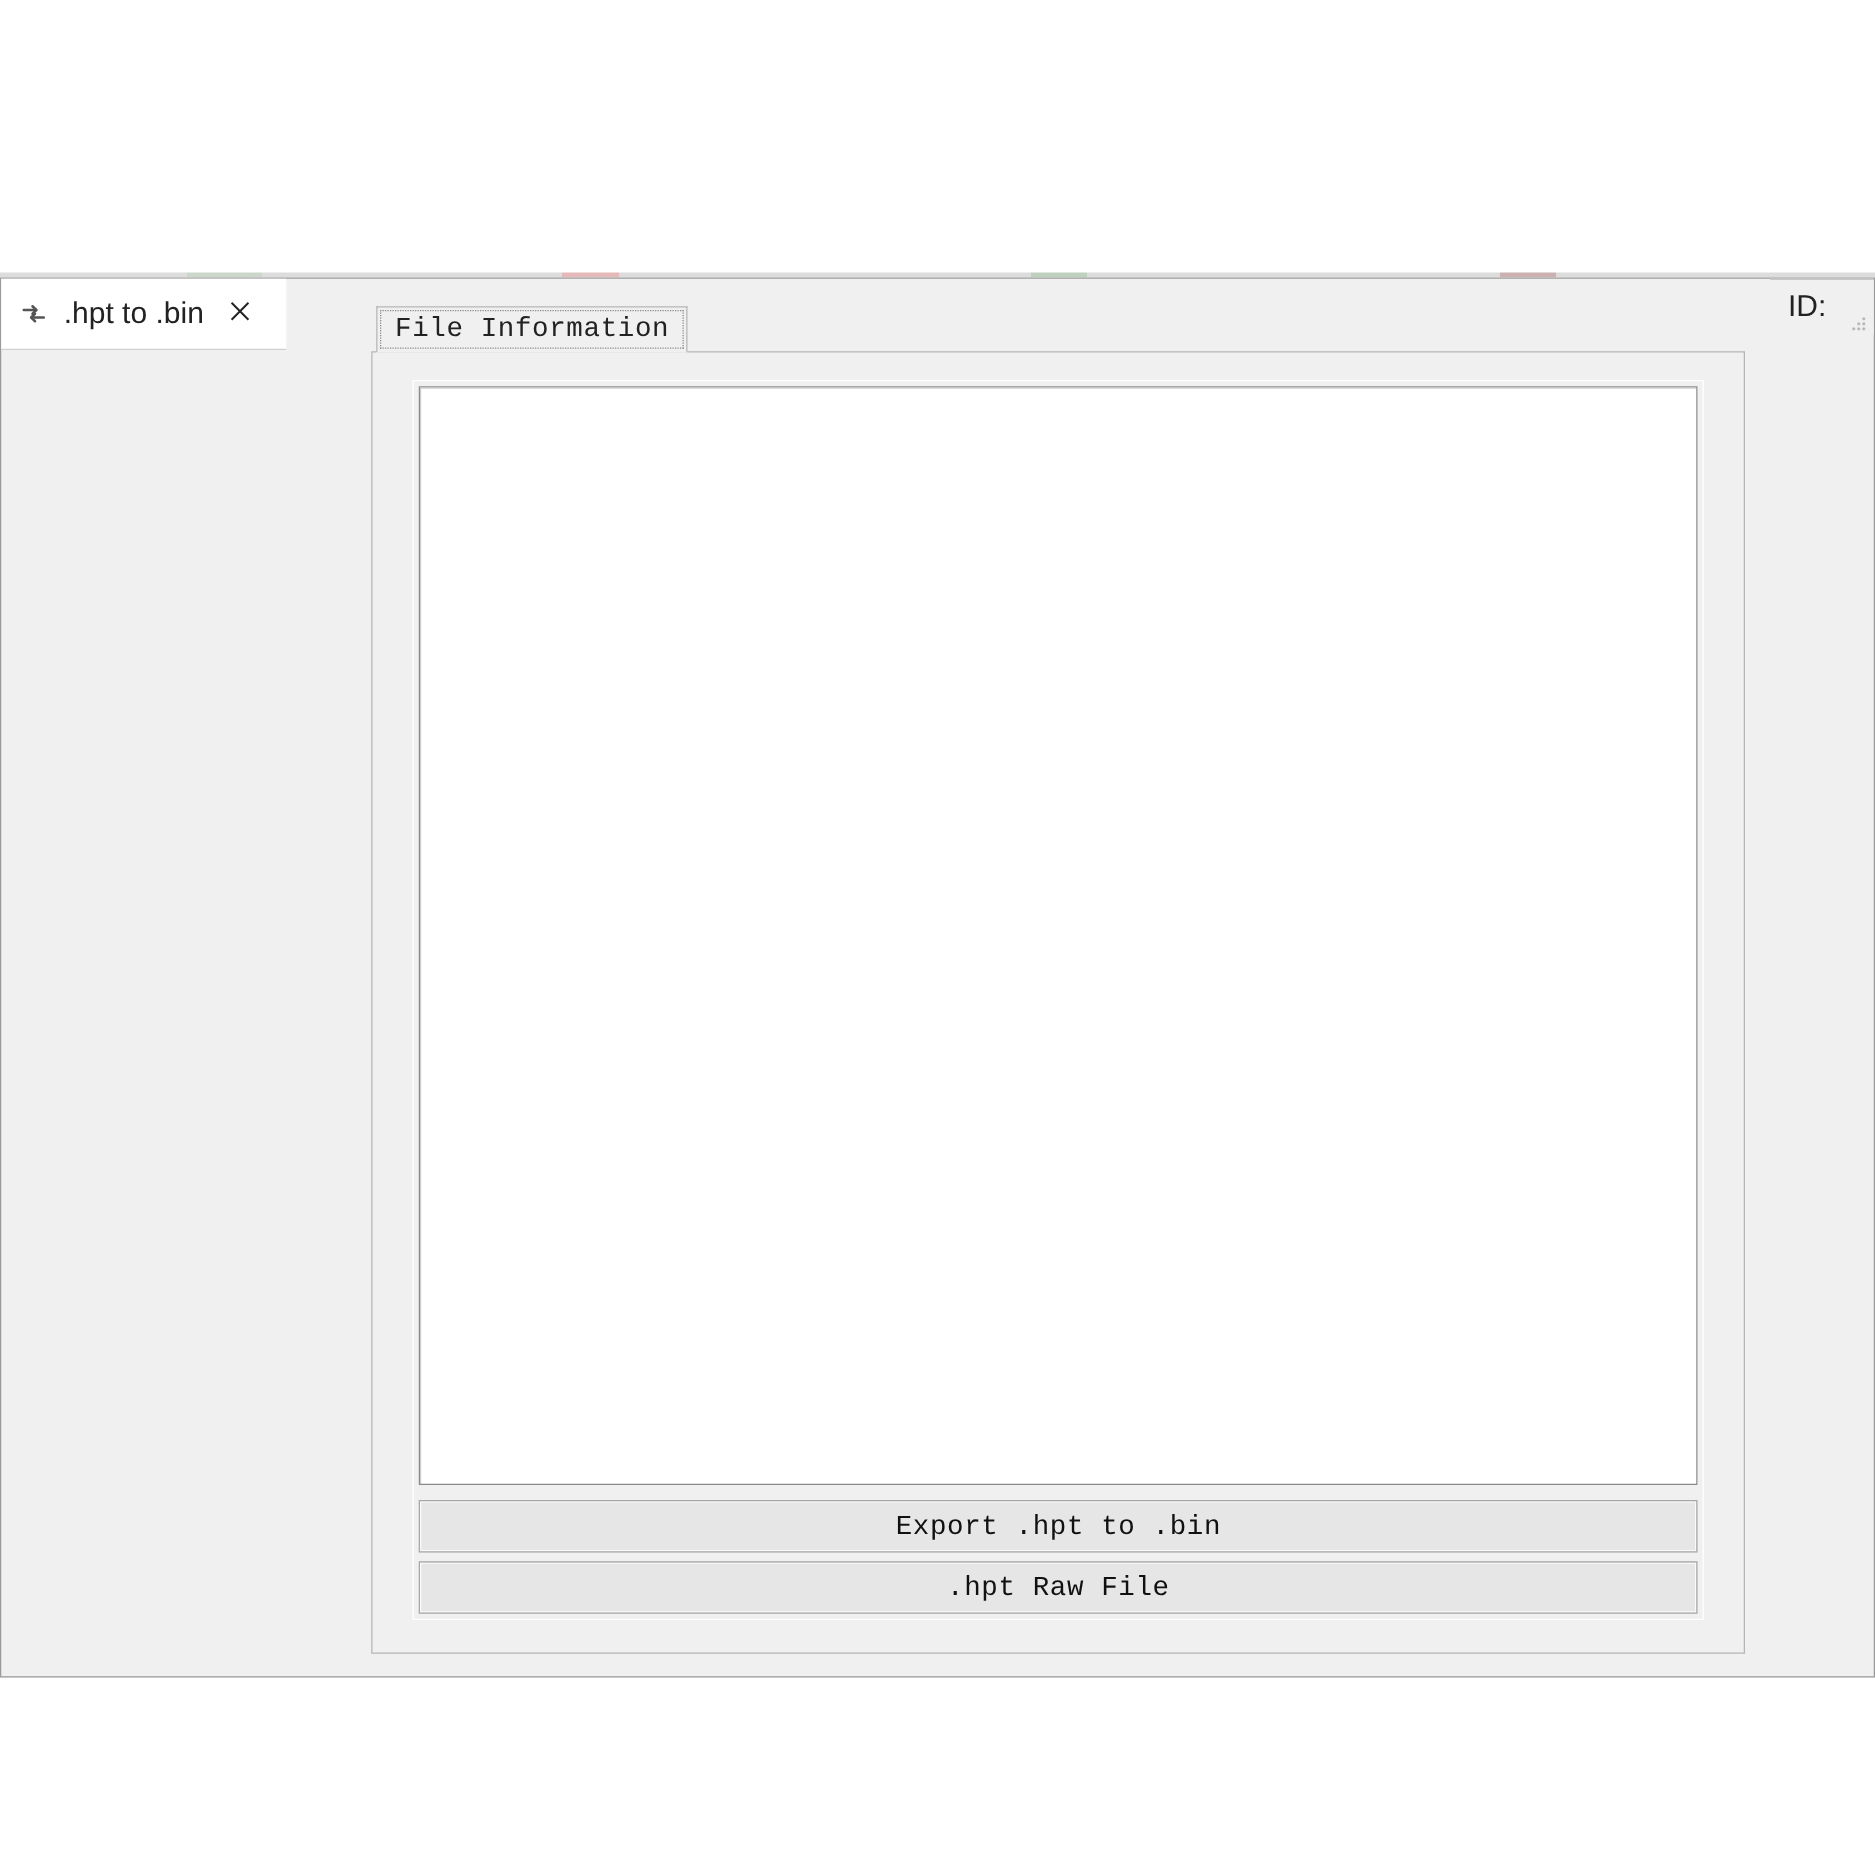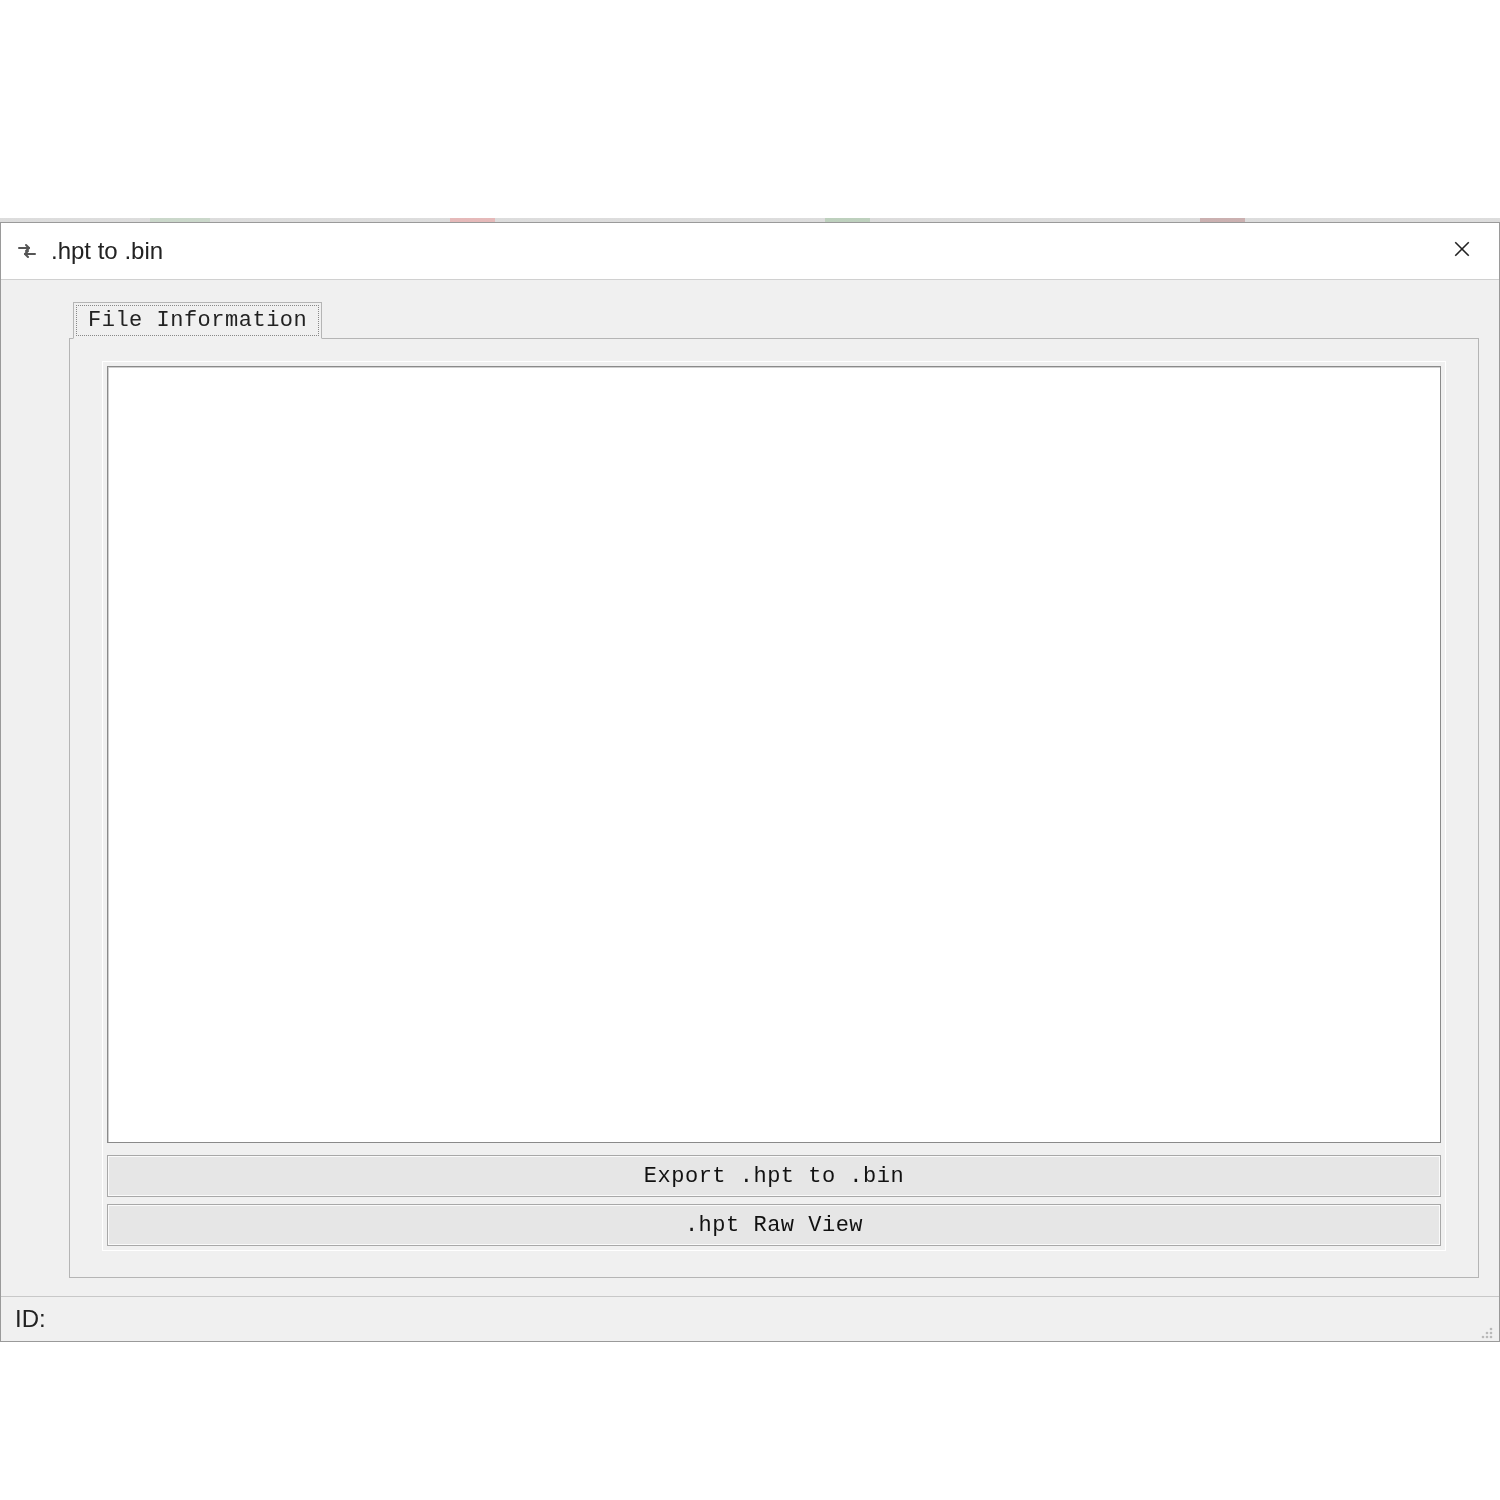--- a/index.html
+++ b/index.html
@@ -37,21 +37,21 @@
   .window {
     position: absolute;
     left: 0px;
     top: 222px;
     width: 1500px;
     height: 1120px;
     background: #f0f0f0;
     border: 1px solid #9a9a9a;
     box-sizing: border-box;
     display: flex;
-    flex-direction: column;
+    flex-direction: row;
   }
 
   
   .titlebar {
     height: 56px;
     background: #ffffff;
     border-bottom: 1px solid #d0d0d0;
     display: flex;
     align-items: center;
     padding: 0 8px 0 14px;
@@ -178,21 +178,21 @@
     background: #f0f0f0;
     display: flex;
     align-items: center;
     padding: 0 14px 0 14px;
     flex: 0 0 auto;
     font-size: 24px;
     color: #222;
     position: relative;
   }
   .statusbar .id-label {
-    margin-right: 6px;
+    margin-right: 24px;
   }
   .statusbar .grip {
     position: absolute;
     right: 4px;
     bottom: 2px;
     width: 20px;
     height: 20px;
     opacity: .45;
   }
   .statusbar .grip svg { width: 20px; height: 20px; }
@@ -238,21 +238,21 @@
     <div class="tabpage">
       <div class="tabpage-innerframe">
 
         <div class="info-box"></div>
 
         <div class="button-stack">
           <div class="action-btn">
             <span>Export .hpt to .bin</span>
           </div>
           <div class="action-btn">
-            <span>.hpt Raw View</span>
+            <span>.hpt Raw File</span>
           </div>
         </div>
 
       </div>
     </div>
 
   </div>
 
   <div class="statusbar">
     <span class="id-label">ID:</span>

